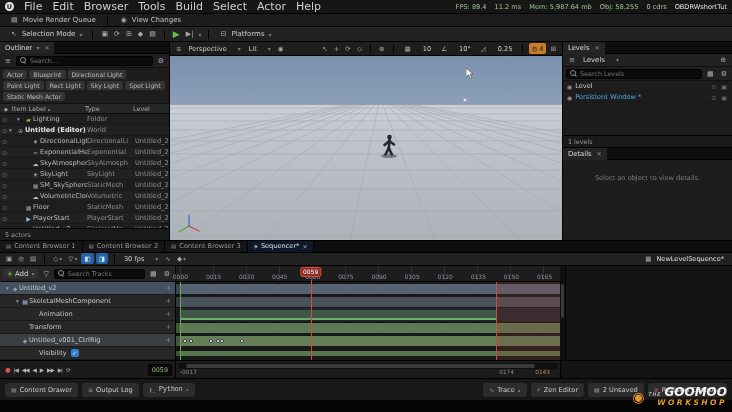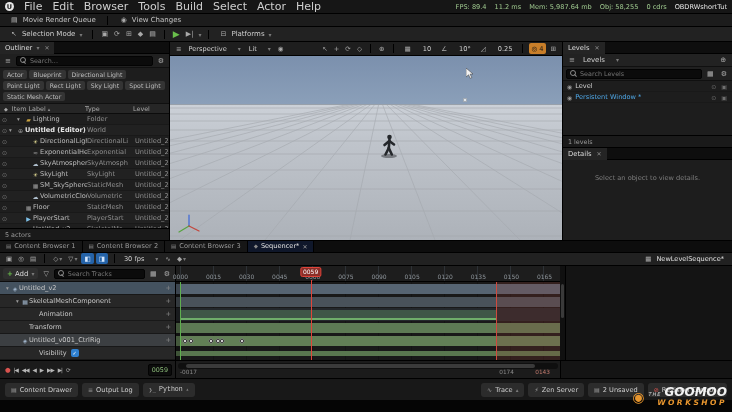--- a/index.html
+++ b/index.html
@@ -767,21 +767,21 @@
   <span class="sb-right">
 
       <button class="sbbtn k-chev" style="border:none;font-family:inherit">
         <span class="sb-ico">∿</span>
         <span>Trace</span>
         <span class="sb-chev">▴</span>
       </button>
 
       <button class="sbbtn" style="border:none;font-family:inherit">
         <span class="sb-ico">⚡</span>
-        <span>Zen Server</span>
+        <span>Zen Editor</span>
 
       </button>
 
       <button class="sbbtn" style="border:none;font-family:inherit">
         <span class="sb-ico">▤</span>
         <span>2 Unsaved</span>
 
       </button>
 
       <button class="sbbtn k-chev k-err" style="border:none;font-family:inherit">

